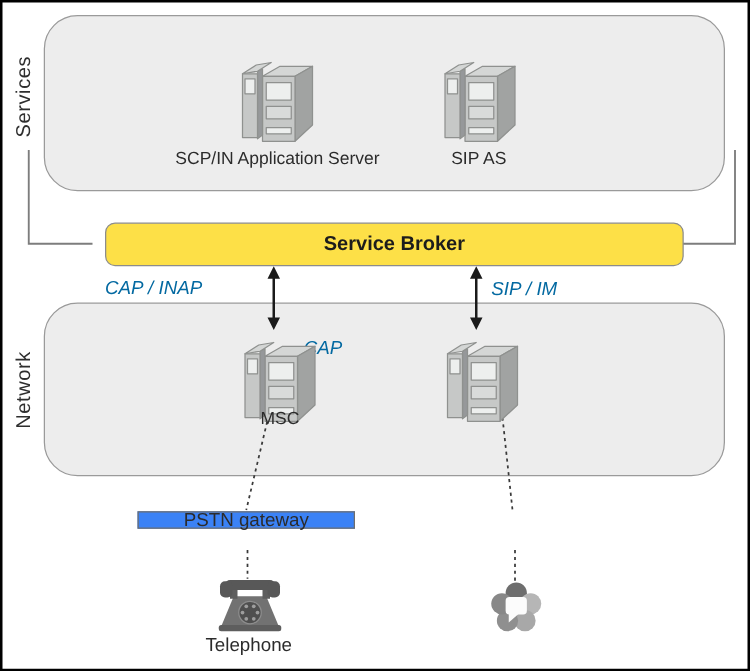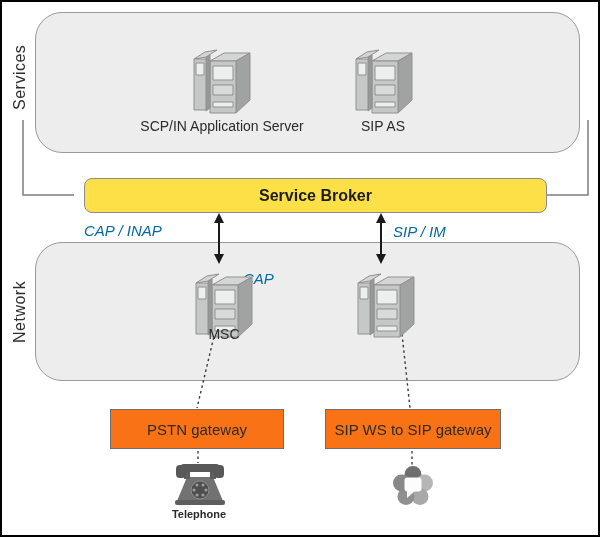--- a/index.html
+++ b/index.html
@@ -22,42 +22,42 @@
   }
   #services-label { left:8px; top:34px; height:82px; }
   #network-label  { left:8px; top:268px; height:84px; }
   .broker {
     position:absolute; left:72px; top:176px; width:463px; height:35px;
     background:#fde047; border:1px solid #8c8c8c; border-radius:8px;
     display:flex; align-items:center; justify-content:center;
     font-weight:bold; font-size:16px; color:#1c1c1c; z-index:3;margin-left:10px;
   }
   .gateway {
-    position:absolute; height:40px; background:#f97316; border:1.5px solid #6e6e6e;
+    position:absolute; height:14px; background:#3b82f6; border:1.5px solid #6e6e6e;
     display:flex; align-items:center; justify-content:center;
     font-size:15px; color:#2b2b2b; z-index:3;
   }
   #pstn-gateway  { left:108px; top:407px; width:174px; }
   #sipws-gateway { left:323px; top:407px; width:176px; }
   .node-icon { position:absolute; z-index:3; }
   #scp-icon  { left:190px; top:38px;  width:62px; height:76px; }
   #sipas-icon{ left:352px; top:38px;  width:62px; height:76px; }
   #msc-icon  { left:192px; top:262px; width:62px; height:76px; }
   #cscf-icon { left:354px; top:262px; width:62px; height:76px; }
   #phone-icon{ left:170px; top:458px; width:56px; height:48px; }
   #webrtc-icon{ left:390px; top:463px; width:42px; height:42px; }
   .node-label {
     position:absolute; z-index:3; font-size:14px; color:#2b2b2b;
     text-align:center; white-space:nowrap;
   }
   #scp-label   { left:110px; top:116px; width:220px; }
   #sipas-label { left:331px; top:116px; width:100px; }
   #msc-label   { left:172px; top:324px; width:100px; }
   #cscf-label  { left:335px; top:340px; width:100px; }
-  #phone-label  { left:137px; top:506px; width:120px; font-size:11px;font-weight:bold; }
+  #phone-label  { left:137px; top:506px; width:120px; font-size:15px; }
   #webrtc-label { left:340px; top:506px; width:140px; font-size:15px; }
   .edge-label {
     position:absolute; z-index:3; font-style:italic; font-size:15px; color:#0369a1;
     white-space:nowrap;
   }
   #cap-inap-label { left:82px;  top:220px; }
   #cap-label      { left:241px; top:220px;margin-top:48px; }
   #sip-im-label   { left:391px; top:221px; }
 </style>
 </head>
@@ -161,23 +161,20 @@
       <rect x="21" y="62" width="20" height="5" fill="#edefee"></rect>
       <polygon points="14,17 18,15 18,68 14,71" fill="#96989a"></polygon>
       <polygon points="2,19 14,17 25,10 13,12" fill="#d4d6d5"></polygon>
       <rect x="2" y="19" width="12" height="51" fill="#c6c8c7"></rect>
       <rect x="4" y="23" width="8" height="12" fill="#edefee"></rect>
     </g>
   </svg>
 
   <div class="gateway" id="pstn-gateway">
     <span>PSTN gateway</span>
-  </div>
-  <div class="gateway" id="sipws-gateway">
-    <span>SIP WS to SIP gateway</span>
   </div>
 
   <svg class="node-icon" id="phone-icon" viewBox="0 0 56 48">
     <polygon points="15,17 41,17 51,41 5,41" fill="#727272"></polygon>
     <rect x="3" y="40" width="50" height="5" rx="2" fill="#5e5e5e"></rect>
     <rect x="12" y="12" width="6" height="7" fill="#5e5e5e"></rect>
     <rect x="38" y="12" width="6" height="7" fill="#5e5e5e"></rect>
     <rect x="8" y="4" width="40" height="8" rx="4" fill="#585858"></rect>
     <rect x="4" y="5" width="10" height="13" rx="4" fill="#585858"></rect>
     <rect x="42" y="5" width="10" height="13" rx="4" fill="#585858"></rect>

